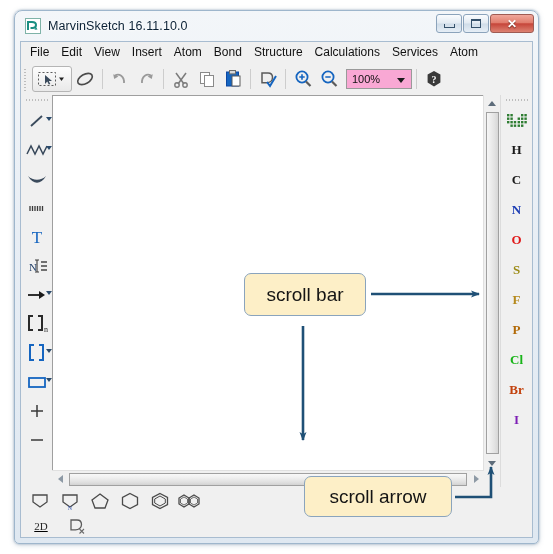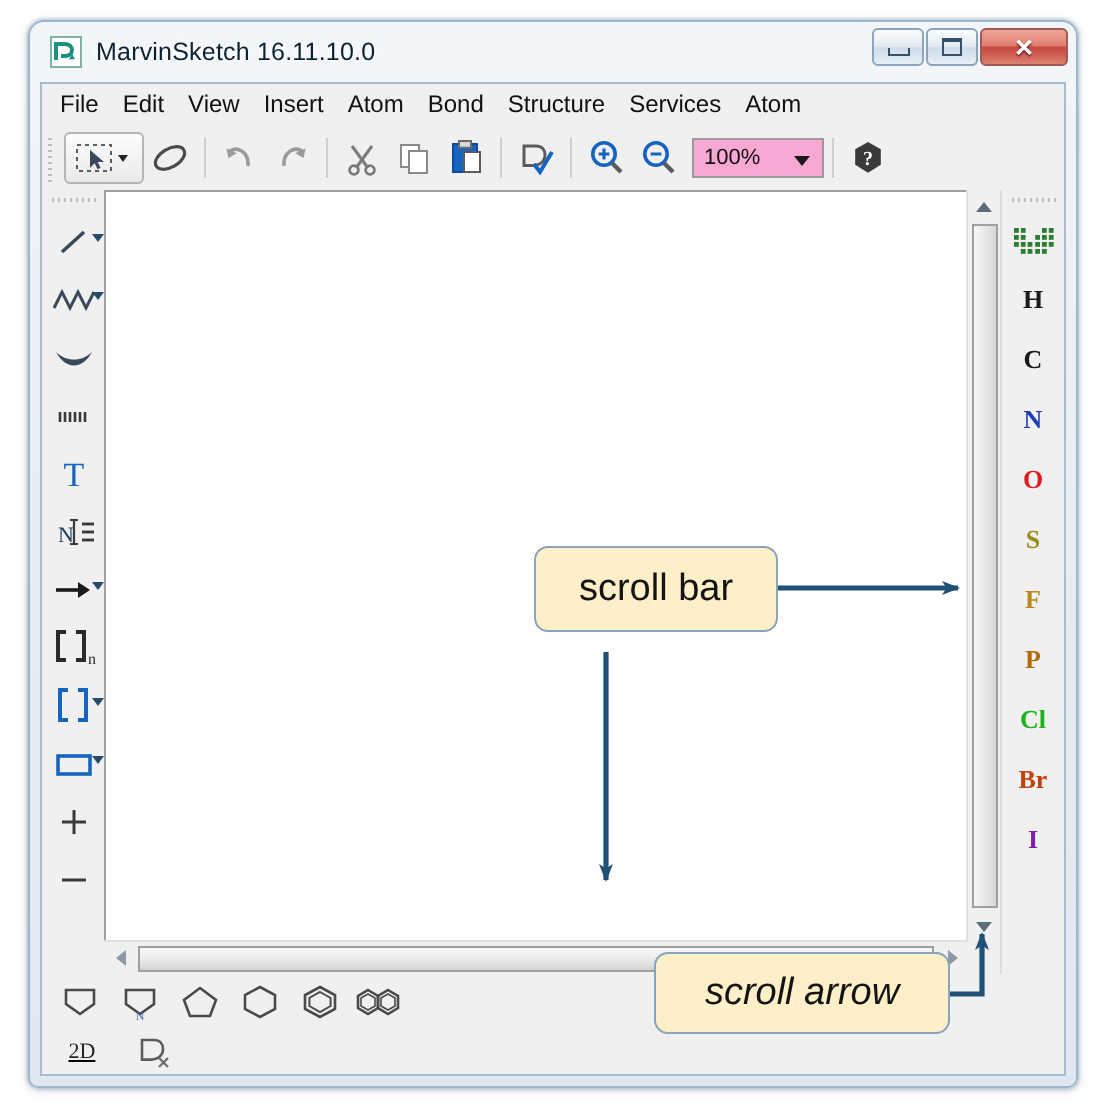--- a/index.html
+++ b/index.html
@@ -297,24 +297,23 @@
   .callout {
     position: absolute;
     background: #fdefc7;
     border: 1px solid #8aa4bd;
     border-radius: 7px;
     font-size: 19px;
     color: #141414;
     display: flex; align-items: center; justify-content: center;
     box-sizing: border-box;
     white-space: nowrap;
-    margin-left: 23px;
   }
   #callout-scrollbar { left: 244px; top: 273px; width: 122px; height: 43px; }
-  #callout-scrollarrow { left: 304px; top: 476px; width: 148px; height: 41px; font-style: italic; }
+  #callout-scrollarrow { left: 304px; top: 476px; width: 148px; height: 41px; }
 </style>
 </head>
 <body>
 
 <div id="window">
 
   <div id="titlebar">
     <div id="app-icon">
       <svg width="16" height="16" viewBox="0 0 16 16">
         <rect x="0.5" y="0.5" width="15" height="15" fill="#ffffff" stroke="#7fb3a8"></rect>
@@ -339,20 +338,21 @@
   <div id="window-inner">
 
     <div id="menubar">
       <div class="menu-item">File</div>
       <div class="menu-item">Edit</div>
       <div class="menu-item">View</div>
       <div class="menu-item">Insert</div>
       <div class="menu-item">Atom</div>
       <div class="menu-item">Bond</div>
       <div class="menu-item">Structure</div>
+      <div class="menu-item">Calculations</div>
       <div class="menu-item">Services</div>
       <div class="menu-item">Atom</div>
     </div>
 
     <div id="toolbar">
       <div class="tb-handle"></div>
 
       <div class="tb-btn wide pressed">
         <svg width="32" height="20" viewBox="0 0 32 20">
           <rect x="2.5" y="3.5" width="17" height="13" fill="none" stroke="#5c5c5c" stroke-dasharray="2,2"></rect>

